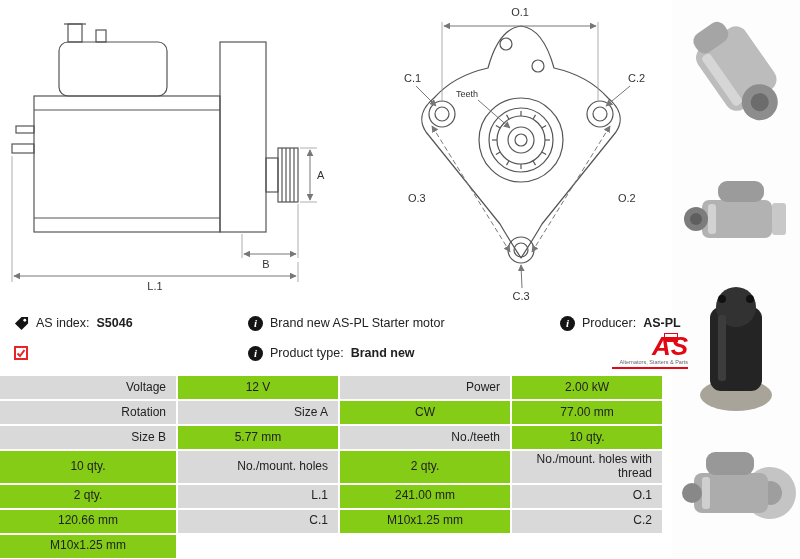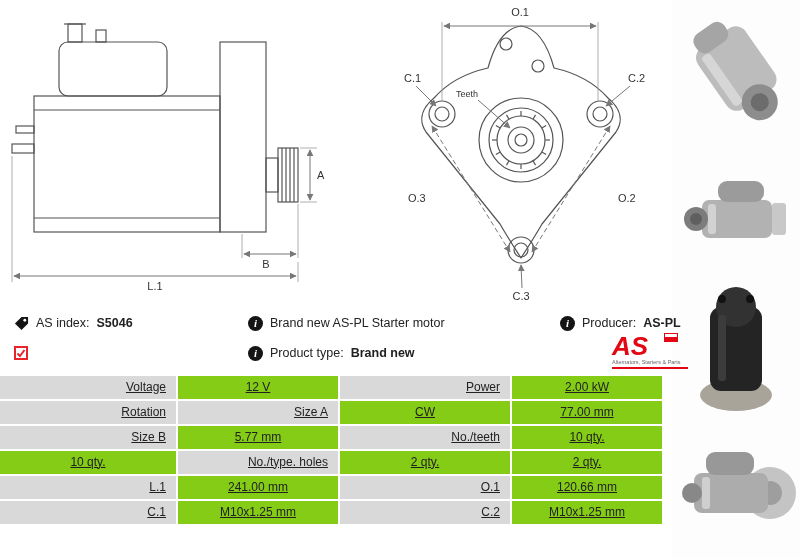--- a/index.html
+++ b/index.html
@@ -16,30 +16,30 @@
   .photo  { flex:1; display:flex; align-items:center; justify-content:center; background:#fdfdfd; }
 
   
   .info-item { position:absolute; display:flex; align-items:flex-start; gap:7px; font-size:12.5px; white-space:nowrap; }
   .info-item b { font-weight:bold; }
   .icon-circle-i { width:15px; height:15px; min-width:15px; border-radius:50%; background:#141414; color:#fff;
         display:flex; align-items:center; justify-content:center;
         font-family:"Liberation Serif", serif; font-style:italic; font-weight:bold; font-size:11px; line-height:1; }
   .standard-line-text { color:#e8232a; font-weight:bold; letter-spacing:0.2px;margin-top:36px; }
 
-  .as-logo { position:absolute; left:612px; top:334px; width:76px; text-align:left; }
+  .as-logo { position:absolute; left:612px; top:334px; width:76px; text-align:right; }
   .as-logo .mark { color:#e30613; font-style:italic; font-weight:bold; font-size:26px; line-height:24px; position:relative; }
   .as-logo .flag { position:absolute; top:-1px; right:10px; width:12px; height:7px; background:
         linear-gradient(#fff 0 50%, #e30613 50% 100%); border:1px solid #e30613; }
   .as-logo .tagline { font-size:5.5px; color:#666; margin-top:1px; }
   .as-logo .bar { height:2px; background:#e30613; margin-top:2px; }
 
   
   .spec-table { position:absolute; left:0; top:376px; width:658px; display:grid;
-        grid-template-columns:176px 160px 170px 150px; gap:2px; background:#fff;text-decoration:underline; }
+        grid-template-columns:176px 160px 170px 150px; gap:2px; background:#fff; }
   .cell { display:flex; align-items:center; font-size:12px; line-height:1.15; padding:2px 10px; min-height:19px; }
   .cell.label { background:#d9d9d9; justify-content:flex-end; text-align:right; }
   .cell.value { background:#84cc16; justify-content:center; text-align:center; }
 </style>
 </head>
 <body>
 
 <div class="page">
 
   <svg class="drawing-side" width="330" height="292" viewBox="0 0 330 292">
@@ -240,23 +240,24 @@
     <div class="cell label">Size A</div>
     <div class="cell value">CW</div>
     <div class="cell value">77.00 mm</div>
 
     <div class="cell label">Size B</div>
     <div class="cell value">5.77 mm</div>
     <div class="cell label">No./teeth</div>
     <div class="cell value">10 qty.</div>
 
     <div class="cell value">10 qty.</div>
-    <div class="cell label">No./type. holes</div>
+    <div class="cell label">No./mount. holes</div>
     <div class="cell value">2 qty.</div>
 
+    <div class="cell label">No./mount. holes with thread</div>
     <div class="cell value">2 qty.</div>
     <div class="cell label">L.1</div>
     <div class="cell value">241.00 mm</div>
 
     <div class="cell label">O.1</div>
     <div class="cell value">120.66 mm</div>
     <div class="cell label">C.1</div>
     <div class="cell value">M10x1.25 mm</div>
 
     <div class="cell label">C.2</div>

